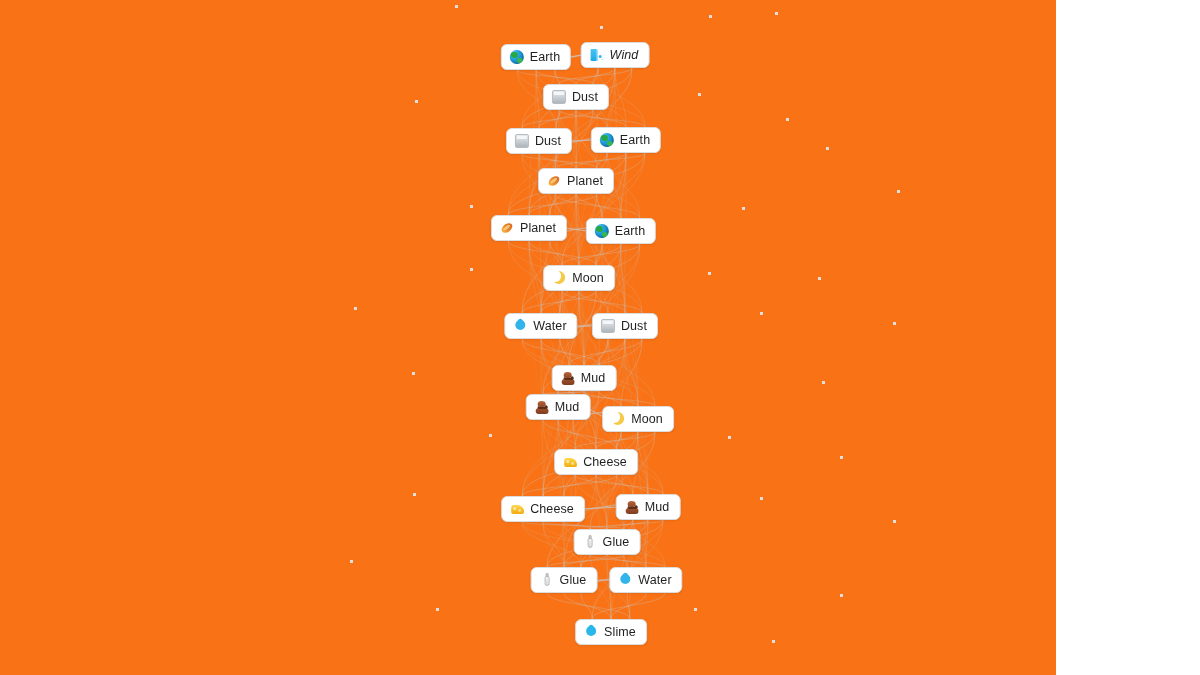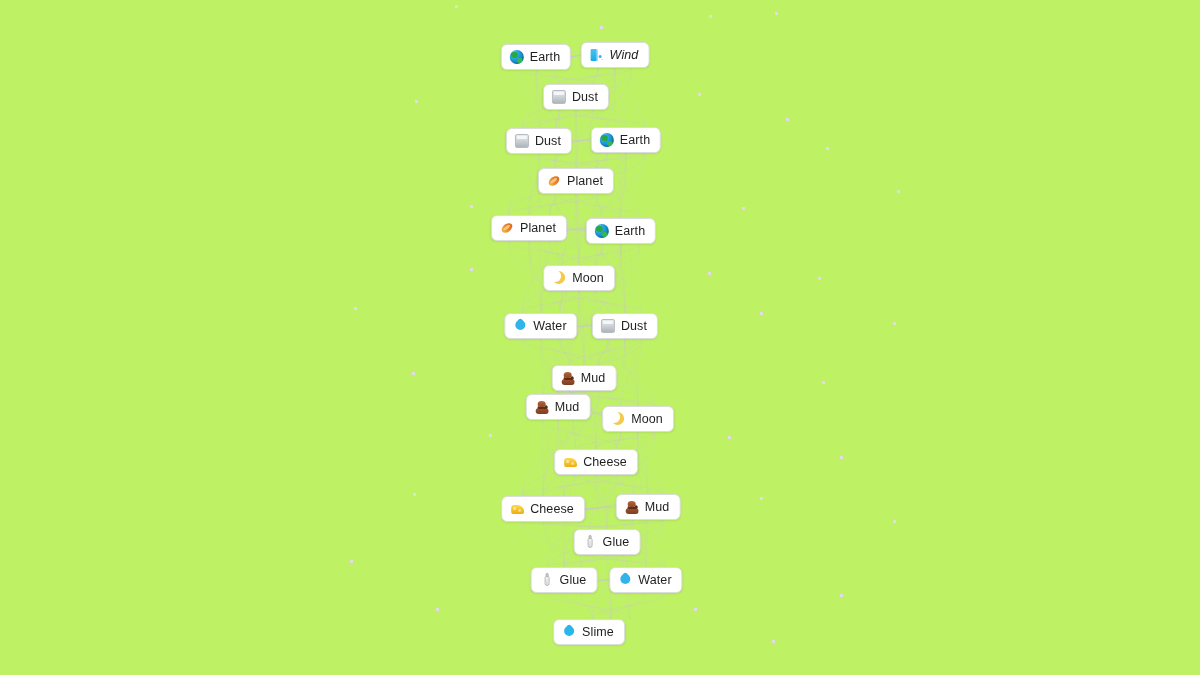--- a/index.html
+++ b/index.html
@@ -6,23 +6,23 @@
     margin: 0;
     padding: 0;
     width: 1200px;
     height: 675px;
     overflow: hidden;
     background: #ffffff;
     font-family: "Liberation Sans", sans-serif;
   }
   #stage {
     position: relative;
-    width: 1200px;
+    width: 1056px;
     height: 675px;
-    background: #bef264;
+    background: #f97316;
   }
   #dots, #edges {
     position: absolute;
     left: 0; top: 0;
     width: 1200px;
     height: 675px;
     pointer-events: none;
   }
   .node {
     position: absolute;
@@ -637,18 +637,18 @@
         <span class="label">Glue</span>
       </div>
       <div class="node" style="left: 564px; top: 580px;">
         <span class="ico ico-glue"></span>
         <span class="label">Glue</span>
       </div>
       <div class="node" style="left: 646px; top: 580px;">
         <span class="ico ico-drop"></span>
         <span class="label">Water</span>
       </div>
-      <div class="node" style="left: 589px; top: 632px;">
+      <div class="node" style="left: 611px; top: 632px;">
         <span class="ico ico-drop cyan"></span>
         <span class="label">Slime</span>
       </div>
     </div>
 </div>
 
 </body></html>

